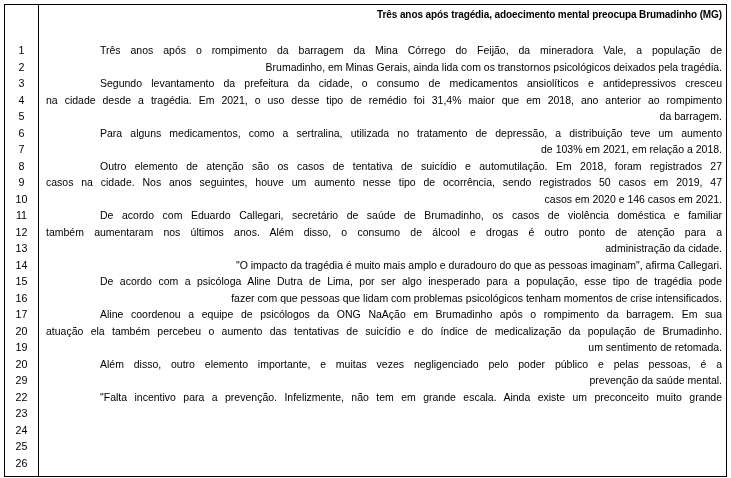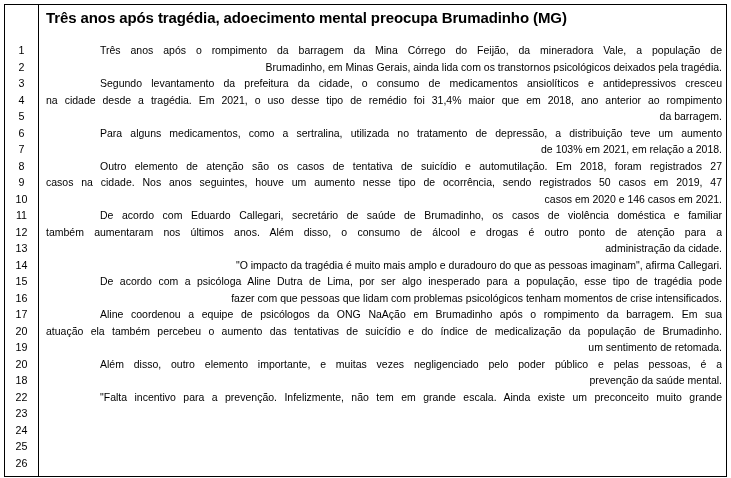--- a/index.html
+++ b/index.html
@@ -45,23 +45,23 @@
   .text-col {
     flex: 1;
     box-sizing: border-box;
     padding: 0 4px 0 7px;
     overflow: hidden;
   }
   .doc-title {
     height: 37px;
     box-sizing: border-box;
     padding-top: 4px;
-    text-align: left;
+    text-align: right;
     font-weight: bold;
-    font-size: 15px;
+    font-size: 10px;
     letter-spacing: -0.1px;
   }
   .line {
     height: 16.5px;
     line-height: 16.5px;
     font-size: 10.5px;
     overflow: hidden;
     white-space: normal;
     text-align: right;
   }
@@ -92,21 +92,21 @@
       <div class="num">11</div>
       <div class="num">12</div>
       <div class="num">13</div>
       <div class="num">14</div>
       <div class="num">15</div>
       <div class="num">16</div>
       <div class="num">17</div>
       <div class="num">20</div>
       <div class="num">19</div>
       <div class="num">20</div>
-      <div class="num">18</div>
+      <div class="num">29</div>
       <div class="num">22</div>
       <div class="num">23</div>
       <div class="num">24</div>
       <div class="num">25</div>
       <div class="num">26</div>
     </div>
   <div class="text-col" id="text-col">
     <div class="doc-title">Três anos após tragédia, adoecimento mental preocupa Brumadinho (MG)</div>
   <div class="line j ind">Três anos após o rompimento da barragem da Mina Córrego do Feijão, da mineradora Vale, a população de</div>
       <div class="line">Brumadinho, em Minas Gerais, ainda lida com os transtornos psicológicos deixados pela tragédia.</div>

